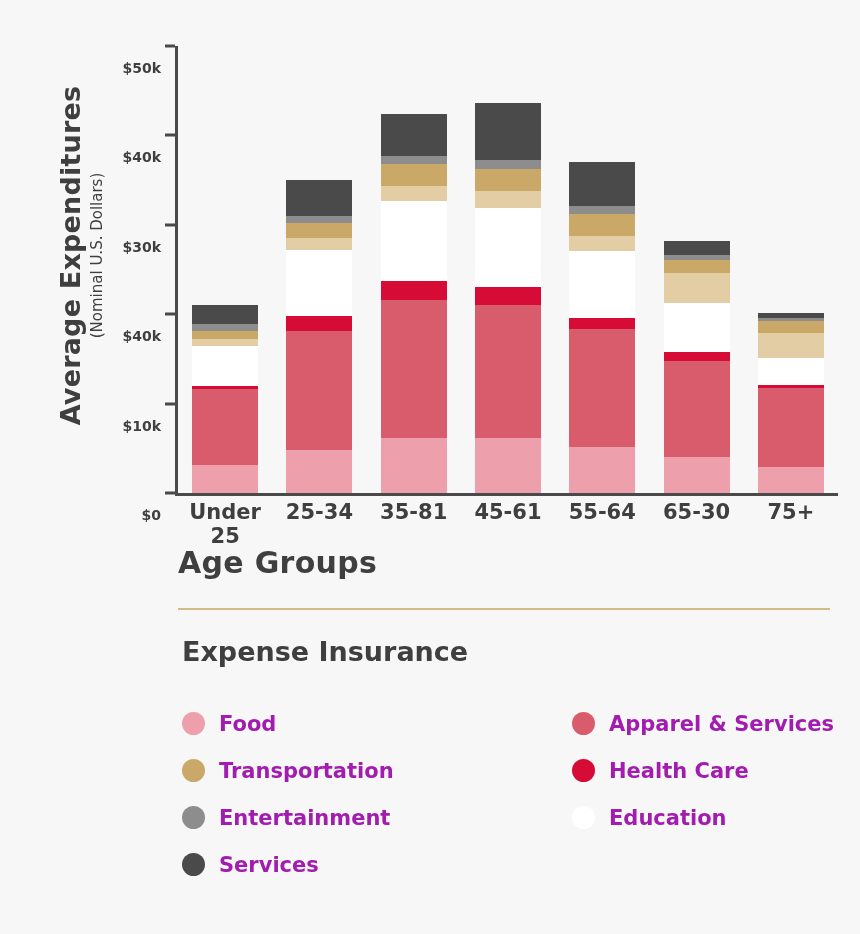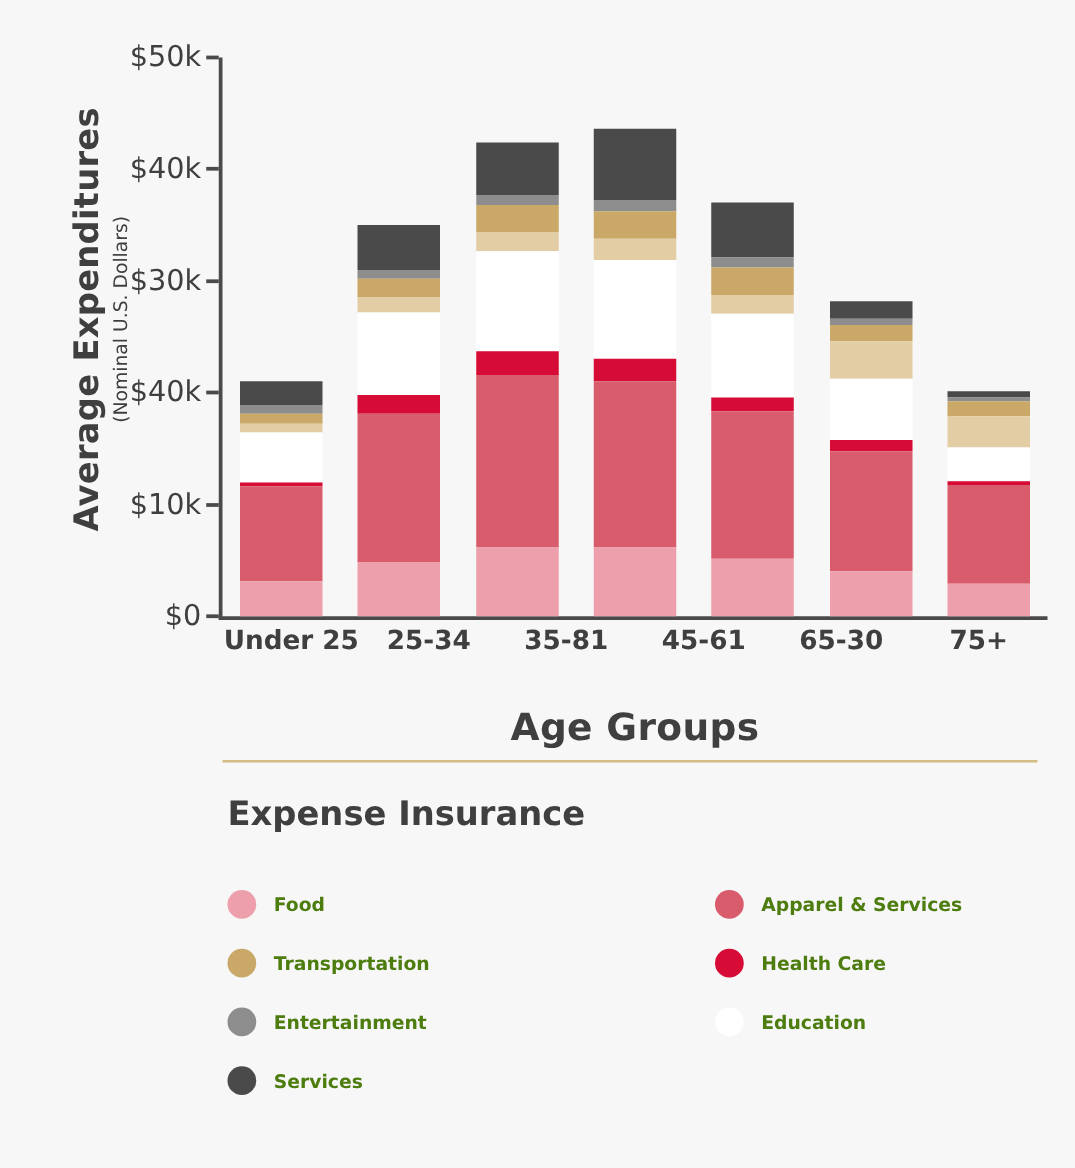--- a/index.html
+++ b/index.html
@@ -59,24 +59,25 @@
     position: absolute;
     left: 0;
     top: 46px;
     width: 175px;
     height: 447px;
   }
   .y-tick {
     position: absolute;
     right: 14px;
     transform: translateY(-50%);
-    font-size: 23px;
-    font-weight: normal;
+    font-size: 14px;
+    font-weight: bold;
     color: #3f3f3f;
     white-space: nowrap;
+    margin-top: 22px;
   }
   .y-tick-mark {
     position: absolute;
     right: 0;
     width: 10px;
     height: 3px;
     background: #4a4a4a;
     transform: translateY(-50%);
   }
 
@@ -116,26 +117,25 @@
     text-align: center;
     font-size: 21px;
     font-weight: bold;
     color: #3f3f3f;
   }
   .x-axis-title {
     position: absolute;
     left: 178px;
     top: 545px;
     width: 660px;
-    text-align: center;
+    text-align: left;
     font-size: 30px;
     font-weight: bold;
     color: #3f3f3f;
     letter-spacing: 0.3px;
-    margin-top: 20px;
   }
 
   
   .divider {
     position: absolute;
     left: 178px;
     top: 608px;
     width: 652px;
     height: 2px;
     background: #c8a95f;
@@ -166,23 +166,23 @@
     align-items: center;
   }
   .swatch {
     width: 23px;
     height: 23px;
     border-radius: 50%;
     margin-right: 14px;
     flex: 0 0 auto;
   }
   .legend-label {
-    font-size: 15px;
-    font-weight: bold;
-    color: #4d7c0f;
+    font-size: 21px;
+    font-weight: bold;
+    color: #a21caf;
     white-space: nowrap;
   }
 </style>
 </head>
 <body>
 
 <div id="root">
 
   <div class="y-axis-title">
     <span class="main">Average Expenditures</span>
@@ -291,20 +291,21 @@
           </div>
         </div>
       </div>
   </div>
 
   <div class="x-labels" id="xlabels">
       <div class="x-label">Under 25</div>
       <div class="x-label">25-34</div>
       <div class="x-label">35-81</div>
       <div class="x-label">45-61</div>
+      <div class="x-label">55-64</div>
       <div class="x-label">65-30</div>
       <div class="x-label">75+</div>
     </div>
 
   <div class="x-axis-title">Age Groups</div>
 
   <div class="divider"></div>
 
   <div class="legend-title">Expense Insurance</div>
 

